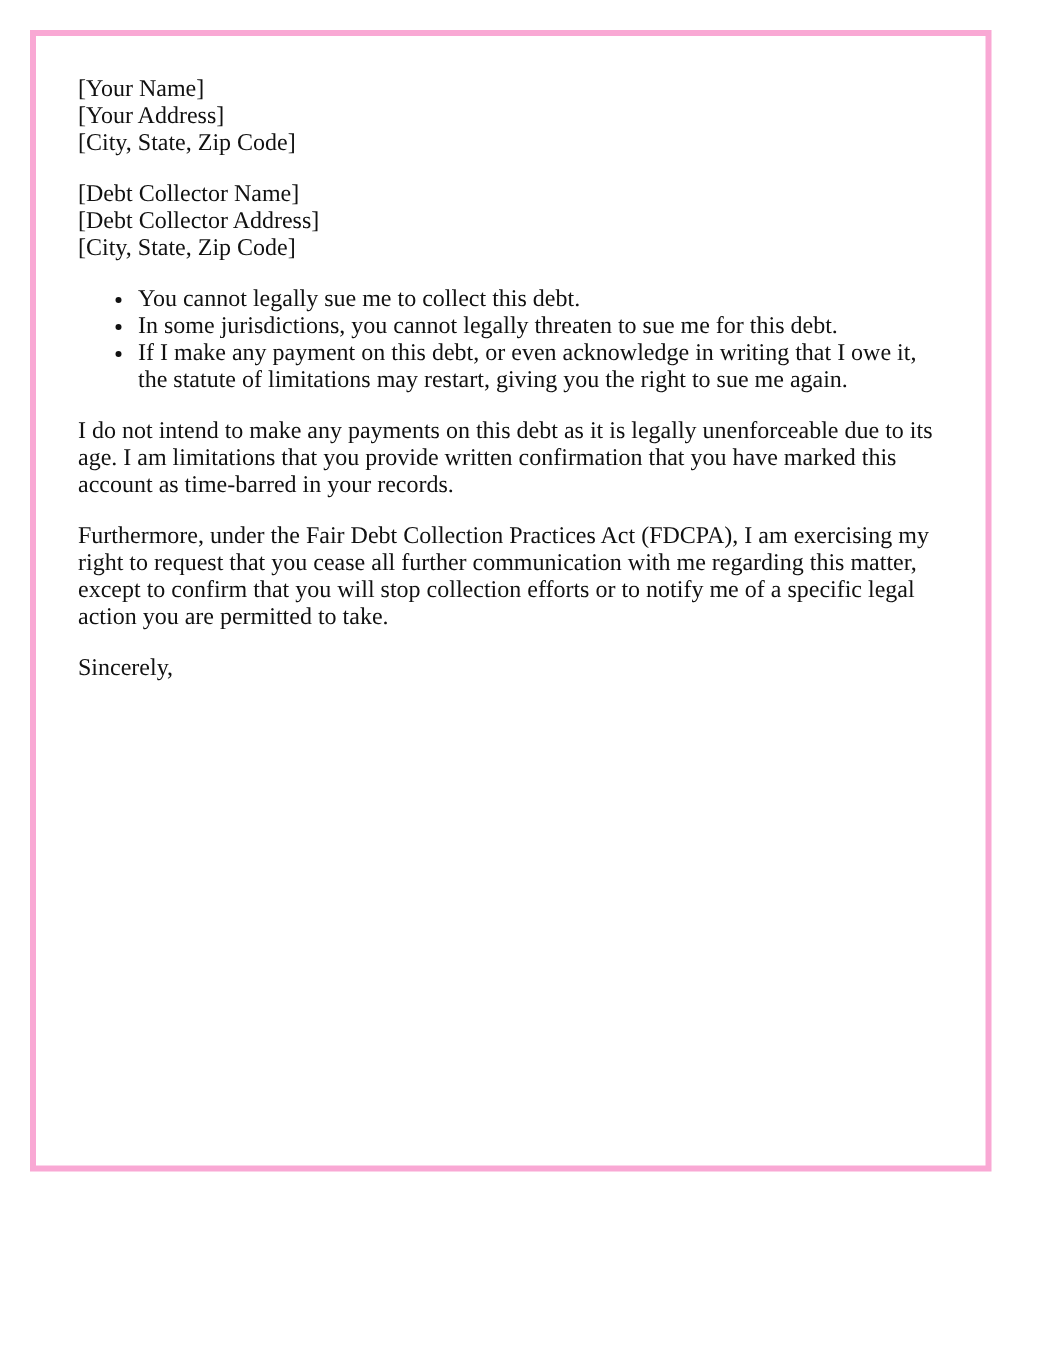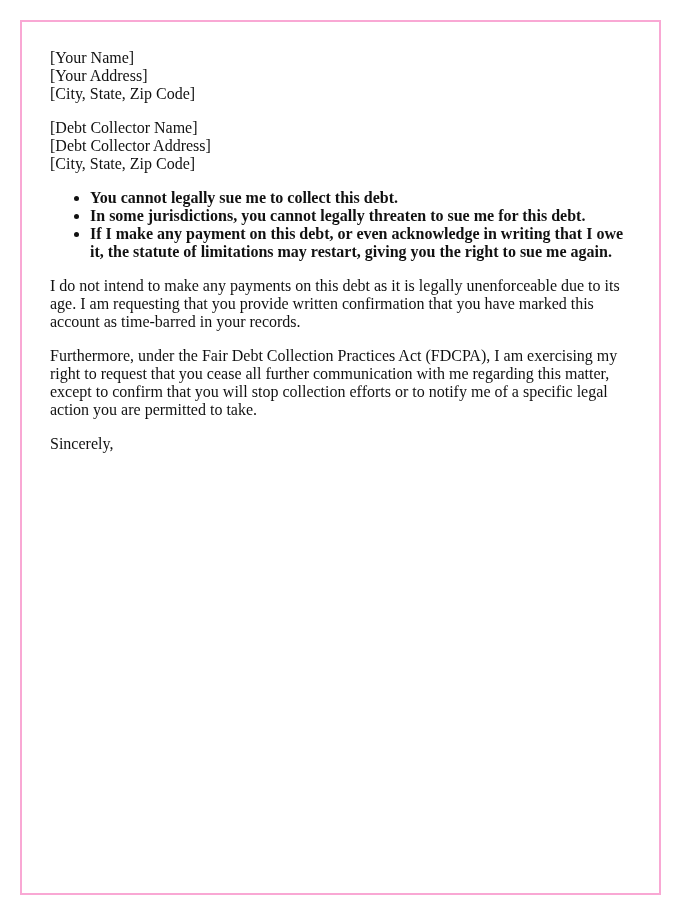--- a/index.html
+++ b/index.html
@@ -13,42 +13,41 @@
       position: relative;
       font-family: "Liberation Serif", "DejaVu Serif", serif;
       font-size: 16px;
       color: #111111;
     }
     .letter {
       position: absolute;
       left: 20px;
       top: 20px;
       width: 641px;
-      height: 875px;
+      height: 761px;
       box-sizing: border-box;
-      border: 2px solid #f9a8d4;
+      border: 4px solid #f9a8d4;
       padding: 27px 28px 0 28px;
       line-height: 18px;
     }
     .block {
       margin: 0 0 16px 0;
     }
     .line {
       display: block;
     }
     p {
       margin: 0 0 16px 0;
     }
     ul {
       margin: 0 0 16px 0;
       padding-left: 40px;
     }
     ul li {
       margin: 0;
-      font-weight: bold;
     }
   </style>
 </head>
 <body>
 
 <div class="letter">
 
   <div class="block">
     <span class="line">[Your Name]</span>
     <span class="line">[Your Address]</span>
@@ -64,20 +63,20 @@
 
 
 
 
   <ul>
     <li>You cannot legally sue me to collect this debt.</li>
     <li>In some jurisdictions, you cannot legally threaten to sue me for this debt.</li>
     <li>If I make any payment on this debt, or even acknowledge in writing that I owe it, the statute of limitations may restart, giving you the right to sue me again.</li>
   </ul>
 
-  <p>I do not intend to make any payments on this debt as it is legally unenforceable due to its age. I am requesting that you provide written confirmation that you have marked this account as time-barred in your records.</p>
+  <p>I do not intend to make any payments on this debt as it is legally unenforceable due to its age. I am limitations that you provide written confirmation that you have marked this account as time-barred in your records.</p>
 
   <p>Furthermore, under the Fair Debt Collection Practices Act (FDCPA), I am exercising my right to request that you cease all further communication with me regarding this matter, except to confirm that you will stop collection efforts or to notify me of a specific legal action you are permitted to take.</p>
 
   <p>Sincerely,</p>
 
 
 </div>
 
 </body></html>

